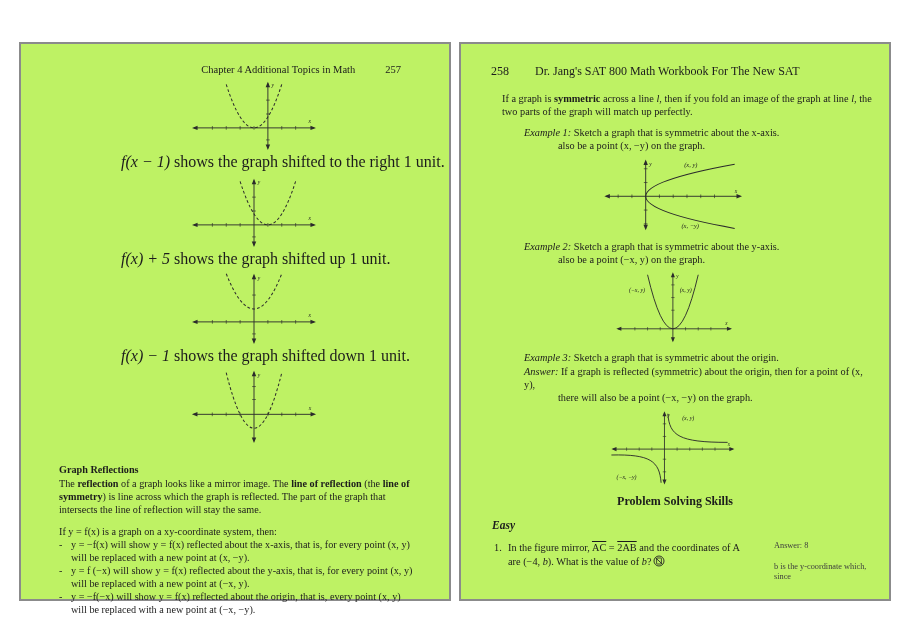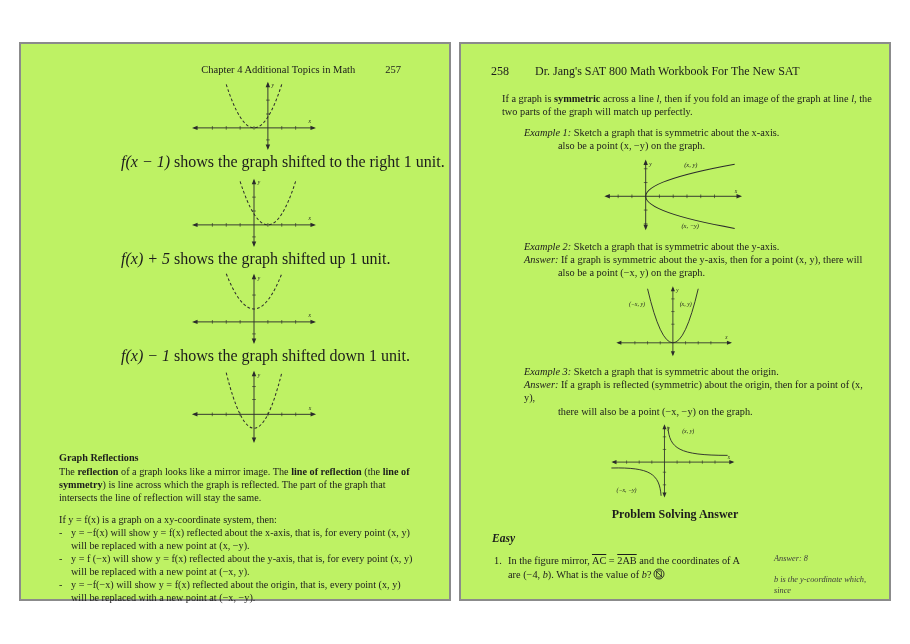--- a/index.html
+++ b/index.html
@@ -14,41 +14,41 @@
   }
   #page-left{left:19px;width:432px}
   #page-right{left:459px;width:432px}
 
   
   .lp-header{margin:20px 48px 0 0;text-align:right;font-size:10.5px;white-space:nowrap}
   .lp-header .pnum{margin-left:30px}
   .fig-left{text-align:center;padding-left:38px;line-height:0;margin-top:2px}
   .caption{margin:1px 0 2px 100px;font-size:16px;line-height:1.25}
   .caption i{font-style:italic}
-  .refl{margin:7px 30px 0 38px;font-size:10.2px;line-height:1.28}
+  .refl{margin:19px 30px 0 38px;font-size:10.2px;line-height:1.28}
   .refl-h{font-weight:bold;margin-bottom:1px}
   .p2{margin:9px 30px 0 38px;font-size:10.2px;line-height:1.28}
   .bullet{display:flex}
   .bullet .dash{width:12px;flex:none}
   .bullet .btxt{flex:1}
 
   
   .rp-header{margin:20px 0 0 30px;font-size:12px;white-space:nowrap}
   .rp-header .title{margin-left:26px}
   .intro{margin:13px 24px 0 41px;font-size:10.3px;line-height:1.3;width:372px}
   .example{margin:7px 20px 0 63px;font-size:10.3px;line-height:1.3}
   .example .cont{padding-left:34px}
   .fig-right{text-align:center;line-height:0;margin-top:2px}
   .pss{margin-top:7px;text-align:center;font-weight:bold;font-size:12px}
   .easy{margin:10px 0 0 31px;font-weight:bold;font-style:italic;font-size:11.5px}
   .q1{display:flex;margin:10px 16px 0 33px;font-size:10.3px;line-height:1.38}
   .qnum{width:14px;flex:none}
   .qtext{width:238px}
   .ovl{text-decoration:overline}
-  .ans-col{margin-left:28px;font-style:italic;font-size:8.3px;color:#3d3d3d;line-height:1.3;flex:1}
+  .ans-col{margin-left:28px;font-size:8.3px;color:#3d3d3d;line-height:1.3;flex:1}
   .ans-note{margin-top:10px}
   .nc-icon{display:inline-block;vertical-align:-2px;margin-left:2px}
 
   b{font-weight:bold}
   i{font-style:italic}
 
   
   svg .ax{stroke:#2b2b2b;stroke-width:1;fill:none}
   svg .tk{stroke:#2b2b2b;stroke-width:.7;fill:none}
   svg .crv{stroke:#2b2b2b;stroke-width:1.1;fill:none}
@@ -186,21 +186,20 @@
       <path class="crv" d="M152,10 Q-42,45 152,80"></path>
       <text x="97" y="13">(x, y)</text>
       <text x="94" y="80">(x, −y)</text>
       <text class="axl" x="59" y="12">y</text>
       <text class="axl" x="152" y="41">x</text>
     </svg>
   </div>
 
   <div class="example">
     <div><i>Example 2:</i><span> Sketch a graph that is symmetric about the y-axis.</span></div>
-    <div><i>Answer:</i><span> If a graph is symmetric about the y-axis, then for a point (x, y), there will</span></div>
     <div class="cont">also be a point (−x, y) on the graph.</div>
   </div>
 
   <div class="fig-right">
     <svg width="160" height="76" viewBox="0 0 175 90">
       <line class="ax" x1="20" y1="72" x2="153" y2="72"></line>
         <path class="ah" d="M155,72 l-6,-2.4 l0,4.8 z"></path>
         <path class="ah" d="M18,72 l6,-2.4 l0,4.8 z"></path>
       <line class="ax" x1="85" y1="7" x2="85" y2="86"></line>
         <path class="ah" d="M85,5 l-2.4,6 l4.8,0 z"></path>
@@ -231,21 +230,21 @@
       <path class="tk" d="M30,48v4M45,48v4M60,48v4M90,48v4M105,48v4M120,48v4M135,48v4M73,20h4M73,35h4M73,62h4M73,77h4"></path>
       <path class="crv" d="M79,8 C81,34 92,42 150,42"></path>
       <path class="crv" d="M71,90 C69,64 58,56 12,57"></path>
       <text x="96" y="15">(x, y)</text>
       <text x="18" y="86">(−x, −y)</text>
       <text class="axl" x="79" y="12">y</text>
       <text class="axl" x="150" y="46">x</text>
     </svg>
   </div>
 
-  <div class="pss">Problem Solving Answer</div>
+  <div class="pss">Problem Solving Skills</div>
 
   <div class="easy">Easy</div>
 
   <div class="q1">
     <span class="qnum">1.</span>
     <span class="qtext"><span>In the figure mirror, </span><span class="ovl">AC</span><span> = </span><span class="ovl">2AB</span><span> and the coordinates of A are (−4, </span><i>b</i><span>). What is the value of </span><i>b</i><span>?</span><svg class="nc-icon" width="12" height="12" viewBox="0 0 12 12">
           <circle cx="6" cy="6" r="5" fill="none" stroke="#222" stroke-width="0.9"></circle>
           <rect x="3.6" y="3" width="4.8" height="6" rx="0.5" fill="none" stroke="#222" stroke-width="0.8"></rect>
           <line x1="2.4" y1="2.6" x2="9.6" y2="9.4" stroke="#222" stroke-width="0.9"></line>
         </svg></span>

